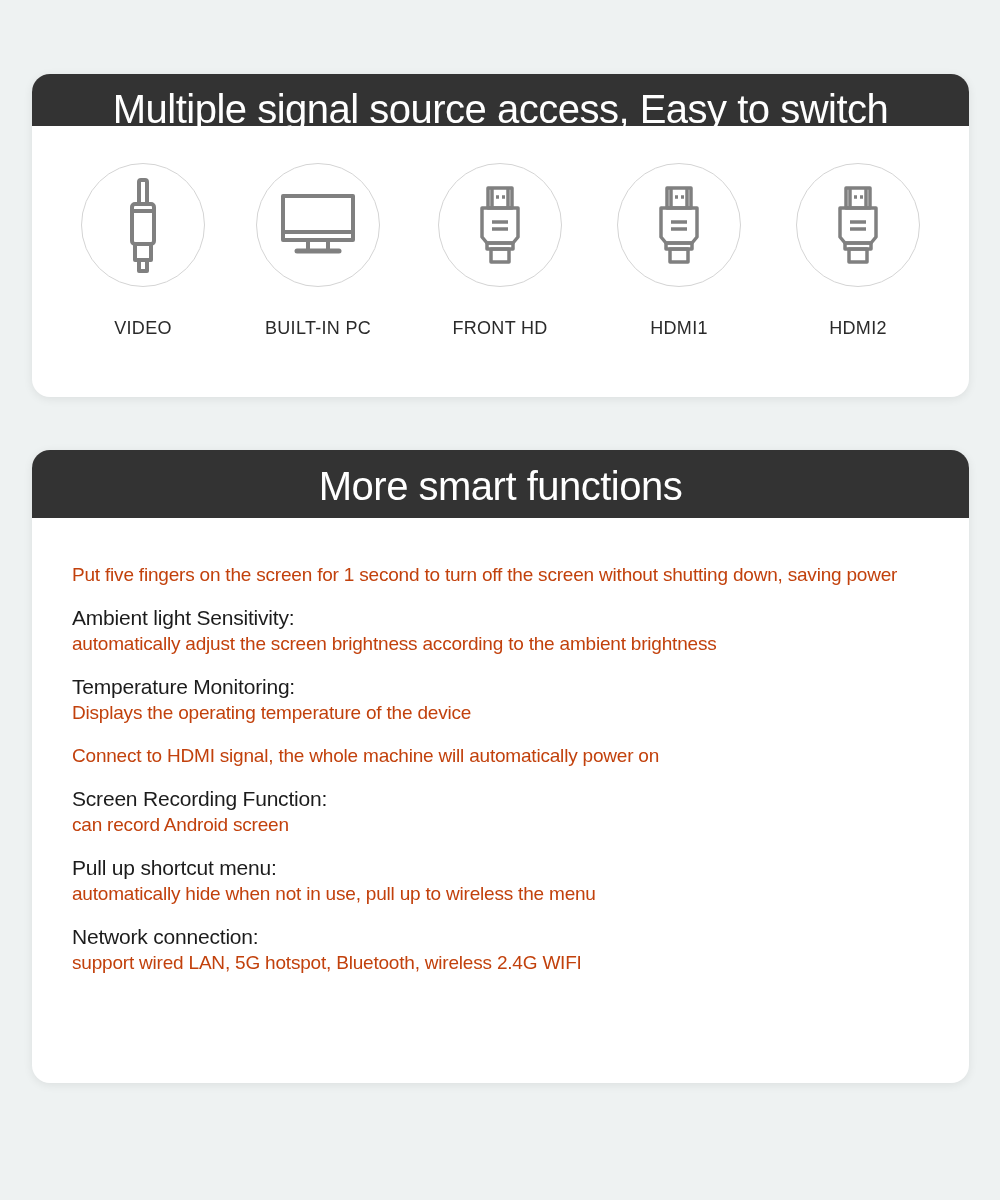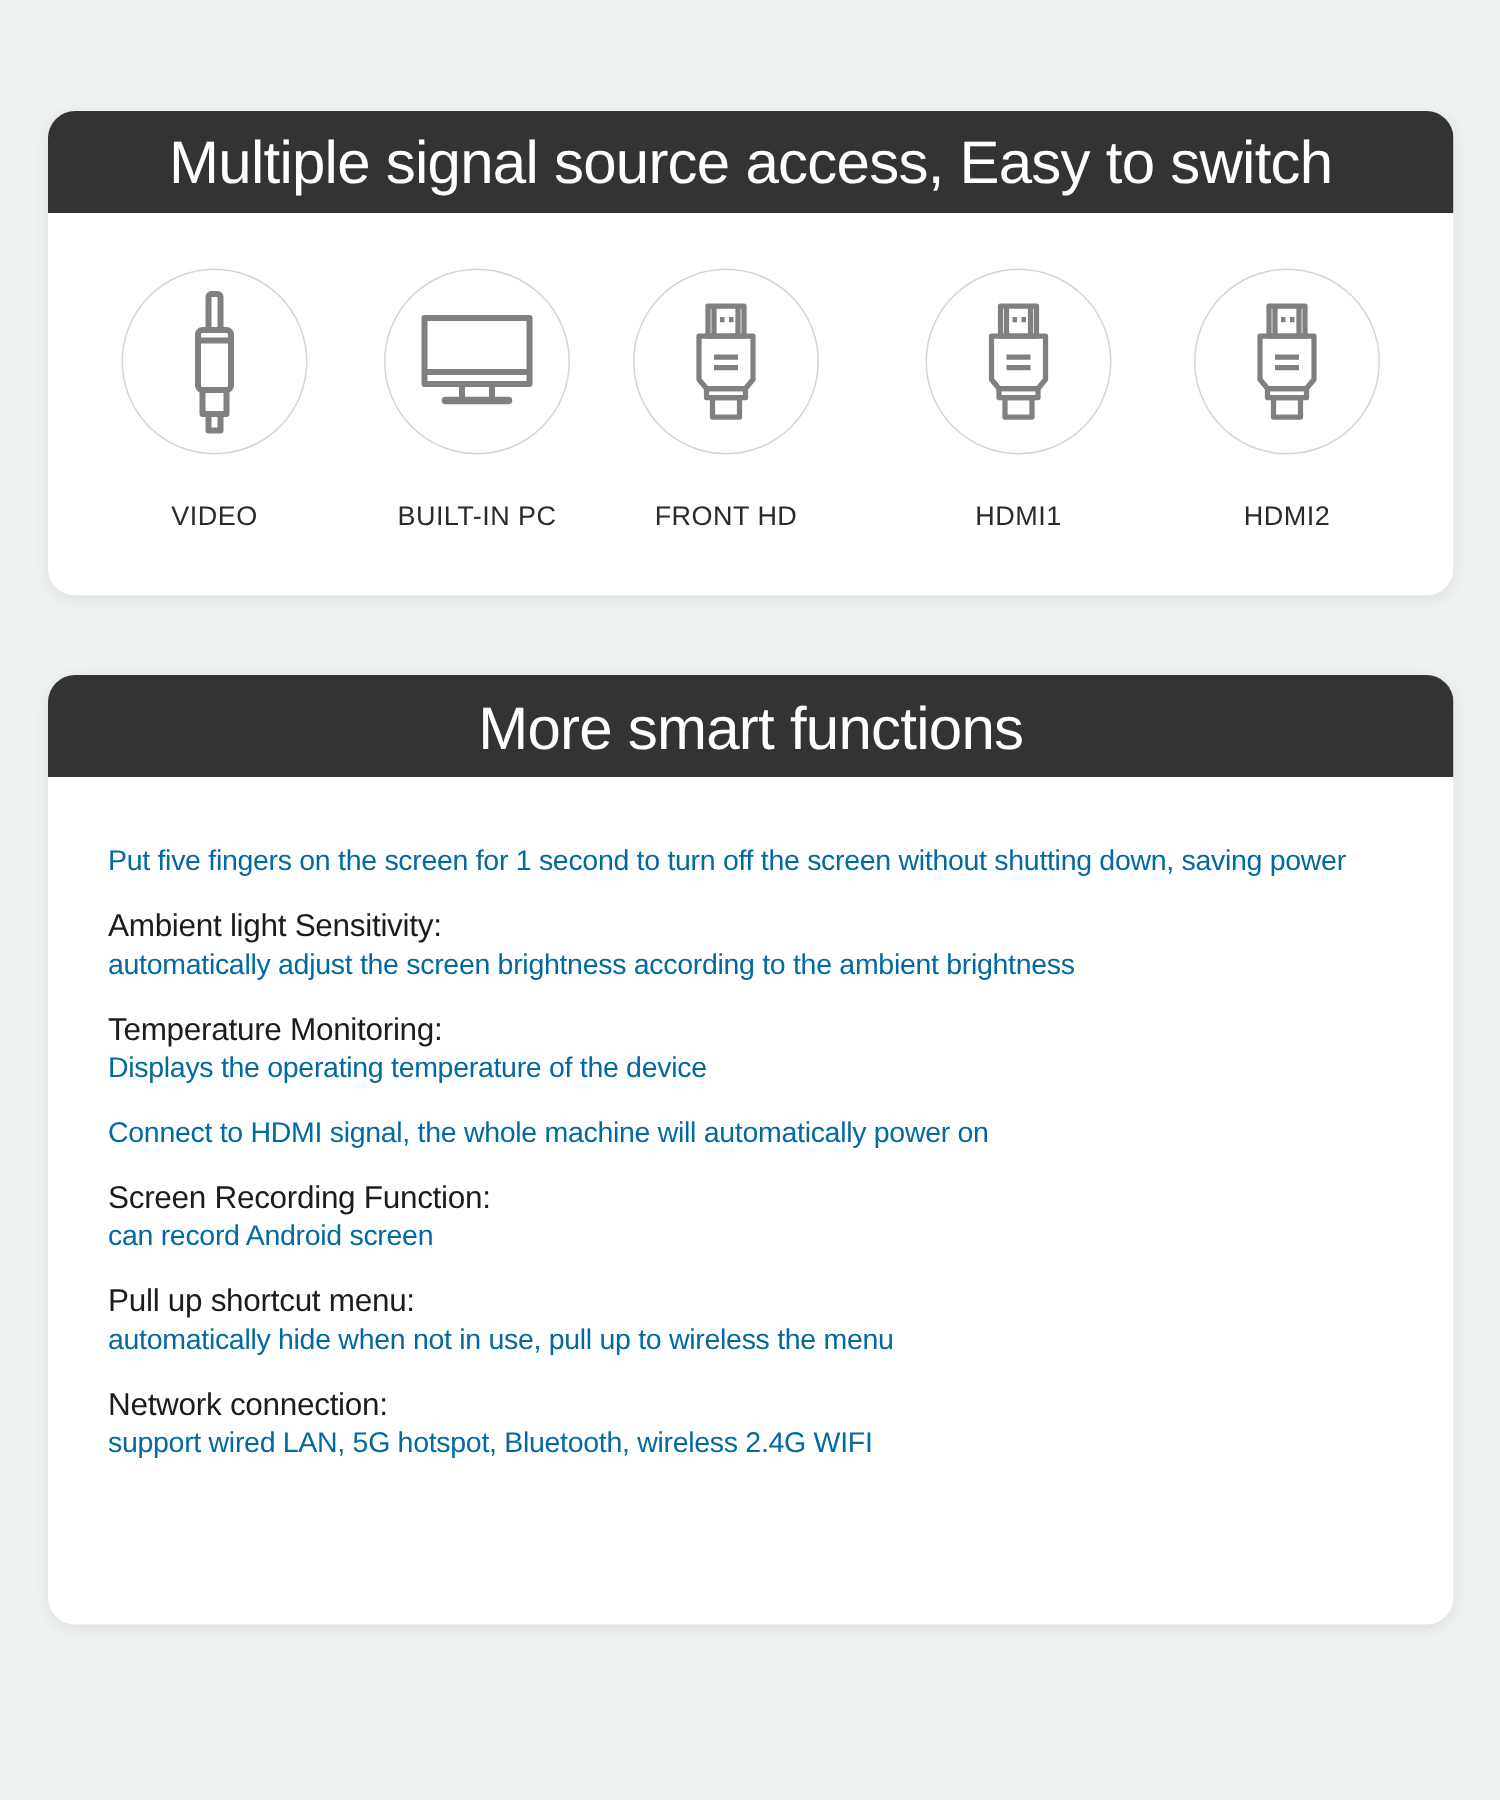--- a/index.html
+++ b/index.html
@@ -15,39 +15,39 @@
     box-shadow: 0 2px 10px rgba(0,0,0,0.08);
     overflow: hidden;
   }
   .card-header {
     background: #333333; color: #ffffff;
     text-align: center;
     font-size: 40px;
     letter-spacing: -0.5px;
   }
   #card1 { top: 74px; height: 323px; }
-  #card1 .card-header { height: 68px; line-height: 70px; }
+  #card1 .card-header { height: 52px; line-height: 70px; }
   #card2 { top: 450px; height: 633px; }
   #card2 .card-header { height: 68px; line-height: 72px; }
 
   .sources { position: relative; height: 255px; }
   .source { position: absolute; top: 37px; width: 160px; text-align: center; }
   .source .circle {
     width: 124px; height: 124px; border-radius: 50%;
     border: 1px solid #d4d4d4; margin: 0 auto;
     display: flex; align-items: center; justify-content: center;
     box-sizing: border-box;
   }
   .source .label {
     margin-top: 31px; font-size: 18px; color: #2a2a2a; letter-spacing: 0.3px;
   }
   .features { padding: 44px 0 0 40px; }
   .feature { margin-bottom: 17px; }
   .feature .title { font-size: 21px; color: #1c1c1c; line-height: 26px; font-weight: normal; letter-spacing: -0.2px; }
-  .feature .desc { font-size: 19px; color: #0369a1; line-height: 26px; letter-spacing: -0.2px; width: 850px; }
+  .feature .desc { font-size: 19px; color: #c2410c; line-height: 26px; letter-spacing: -0.2px; width: 850px; }
 </style>
 </head>
 <body>
 
 <div class="card" id="card1">
   <div class="card-header">Multiple signal source access, Easy to switch</div>
   <div class="sources">
 
     <div class="source" style="left:31px">
       <div class="circle">
@@ -68,21 +68,21 @@
           <rect x="3" y="3" width="70" height="44"></rect>
           <line x1="3" y1="39" x2="73" y2="39"></line>
           <line x1="28" y1="47" x2="28" y2="57"></line>
           <line x1="48" y1="47" x2="48" y2="57"></line>
           <line x1="17" y1="58" x2="59" y2="58" stroke-width="5" stroke-linecap="round"></line>
         </svg>
       </div>
       <div class="label">BUILT-IN PC</div>
     </div>
 
-    <div class="source" style="left:372px">
+    <div class="source" style="left:388px">
       <div class="circle">
         <svg width="44" height="80" viewBox="0 0 44 80" fill="none" stroke="#808080" stroke-width="3.5" stroke-linejoin="round">
           <rect x="10" y="3" width="24" height="20"></rect>
           <line x1="14" y1="3" x2="14" y2="23"></line>
           <line x1="30" y1="3" x2="30" y2="23"></line>
           <line x1="18" y1="12" x2="21" y2="12"></line>
           <line x1="24" y1="12" x2="27" y2="12"></line>
           <path d="M4 23 H40 V52 L35 58 H9 L4 52 Z"></path>
           <line x1="14" y1="37" x2="30" y2="37"></line>
           <line x1="14" y1="44" x2="30" y2="44"></line>

